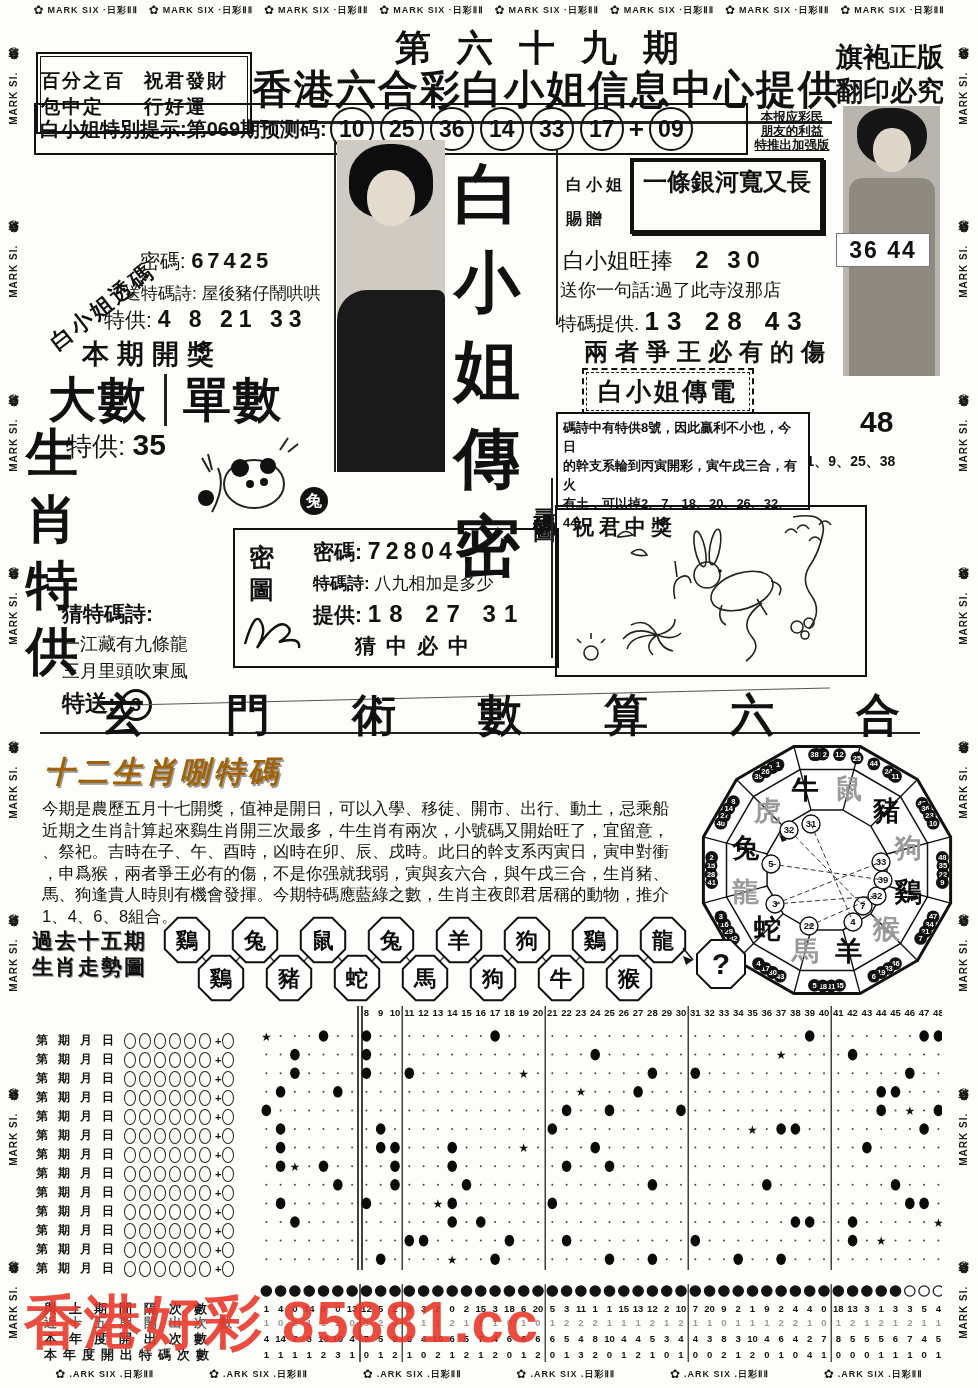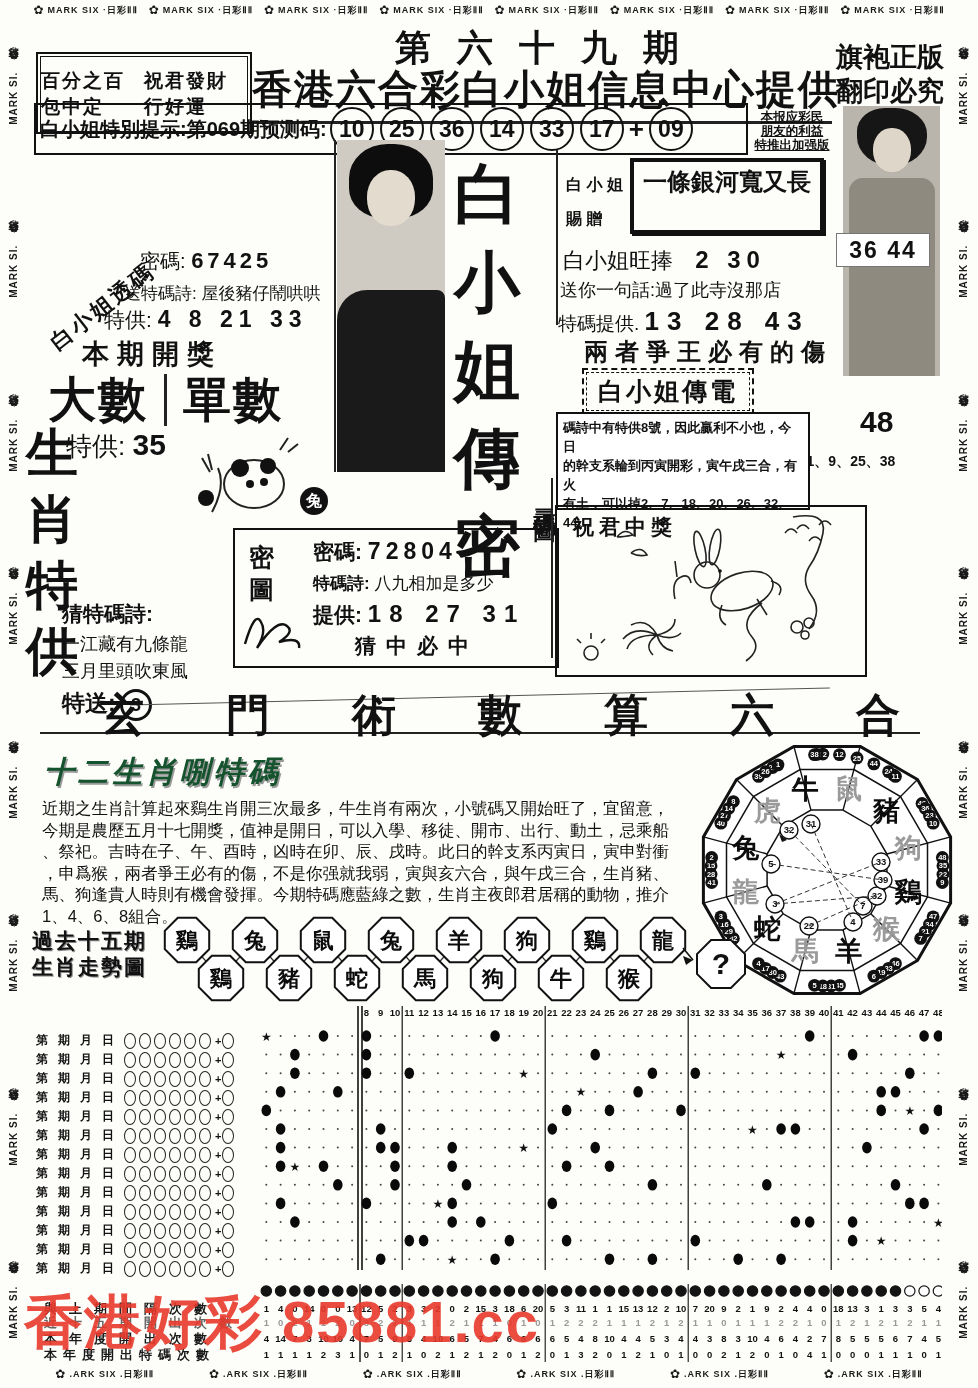--- a/index.html
+++ b/index.html
@@ -293,21 +293,21 @@
     <span>白</span>
     <span>小</span>
     <span>姐</span>
     <span>傳</span>
     <span>密</span>
   </div>
   <div class="abs serif b" style="left:530px;top:490px;font-size:23px;writing-mode:vertical-rl;letter-spacing:6px;">尋碼圖</div>
   <div class="thinline abs" style="left:551px;top:478px;width:2px;height:180px;"></div>
 
   <div class="thinline abs" style="left:556px;top:150px;width:2px;height:175px;"></div>
-  <div class="abs b" style="left:566px;top:168px;font-size:16px;line-height:34px;">
+  <div class="abs b" style="left:566px;top:168px;font-size:16px;line-height:34px;font-family:Liberation Serif, serif;">
     <div>白  小  姐</div>
     <div>賜      贈</div>
   </div>
   <div class="abs b" style="left:630px;top:158px;width:186px;height:64px;border:4px solid #111;box-shadow:2px 2px 0 #111;font-size:24px;display:flex;align-items:flex-start;justify-content:center;padding-top:4px;">一條銀河寬又長</div>
 
   <div class="abs" style="left:563px;top:246px;font-size:22px;white-space:nowrap;">
     <span>白小姐旺捧</span>
     <span class="b" style="font-size:24px;margin-left:16px;letter-spacing:6px;">2    30</span>
   </div>
   <div class="abs" style="left:560px;top:278px;font-size:18px;white-space:nowrap;">送你一句話:過了此寺沒那店</div>
@@ -359,25 +359,25 @@
       <span>玄</span>
       <span>門</span>
       <span>術</span>
       <span>數</span>
       <span>算</span>
       <span>六</span>
       <span>合</span>
     </div>
   </div>
 
-  <div class="abs serif b" style="left:44px;top:752px;font-size:30px;letter-spacing:4px;font-style:italic;color:#14532d;text-shadow:1.5px 1.5px 0 #999;">十二生肖哵特碼</div>
+  <div class="abs serif b" style="left:44px;top:752px;font-size:30px;letter-spacing:4px;font-style:italic;color:#a16207;text-shadow:1.5px 1.5px 0 #999;">十二生肖哵特碼</div>
 
   <div class="abs" style="left:42px;top:798px;width:648px;font-size:16.5px;line-height:21.5px;">
+    <div>今期是農歷五月十七開獎，值神是開日，可以入學、移徒、開市、出行、動土，忌乘船</div>
     <div>近期之生肖計算起來鷄生肖開三次最多，牛生肖有兩次，小號碼又開始旺了，宜留意，</div>
-    <div>今期是農歷五月十七開獎，值神是開日，可以入學、移徒、開市、出行、動土，忌乘船</div>
     <div>、祭祀。吉時在子、午、酉時，凶時在卯、辰、戌時。此日的幹支系丙寅日，寅申對衝</div>
     <div>，申爲猴，兩者爭王必有的傷，不是你强就我弱，寅與亥六合，與午戌三合，生肖豬、</div>
     <div>馬、狗逢貴人時則有機會發揮。今期特碼應藍綠之數，生肖主夜郎君居稱的動物，推介</div>
     <div>1、4、6、8組合。</div>
   </div>
 
   <div id="wheel-box" class="abs" style="left:686px;top:738px;width:282px;height:266px;"><svg width="282" height="266" viewBox="0 0 282 266">
         <polygon points="174.1,8.4 231.5,41.5 264.6,98.9 264.6,165.1 231.5,222.5 174.1,255.6 107.9,255.6 50.5,222.5 17.4,165.1 17.4,98.9 50.5,41.5 107.9,8.4" fill="#fff" stroke="#111" stroke-width="3"></polygon>
         <polygon points="167.9,31.5 214.5,58.5 241.5,105.1 241.5,158.9 214.5,205.5 167.9,232.5 114.1,232.5 67.5,205.5 40.5,158.9 40.5,105.1 67.5,58.5 114.1,31.5" fill="#fff" stroke="#111" stroke-width="1.5"></polygon>
         <polygon points="157.0,72.1 184.8,88.2 200.9,116.0 200.9,148.0 184.8,175.8 157.0,191.9 125.0,191.9 97.2,175.8 81.1,148.0 81.1,116.0 97.2,88.2 125.0,72.1" fill="#fff" stroke="#111" stroke-width="1.5"></polygon>

